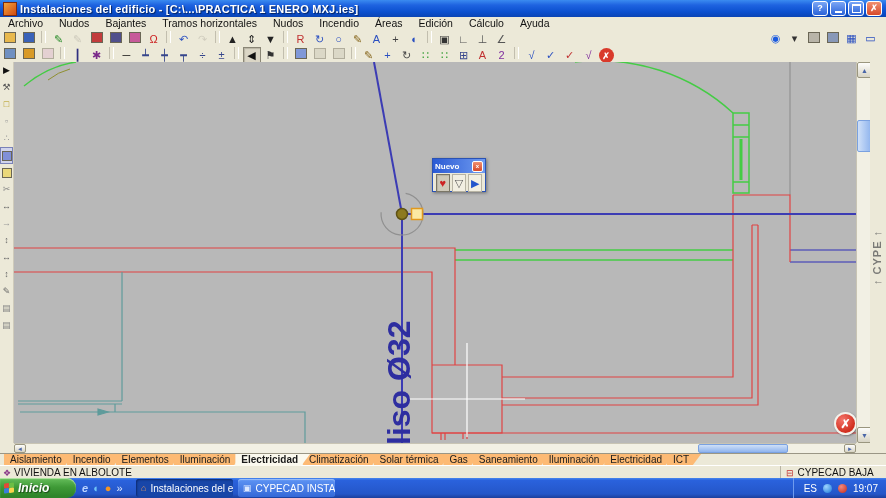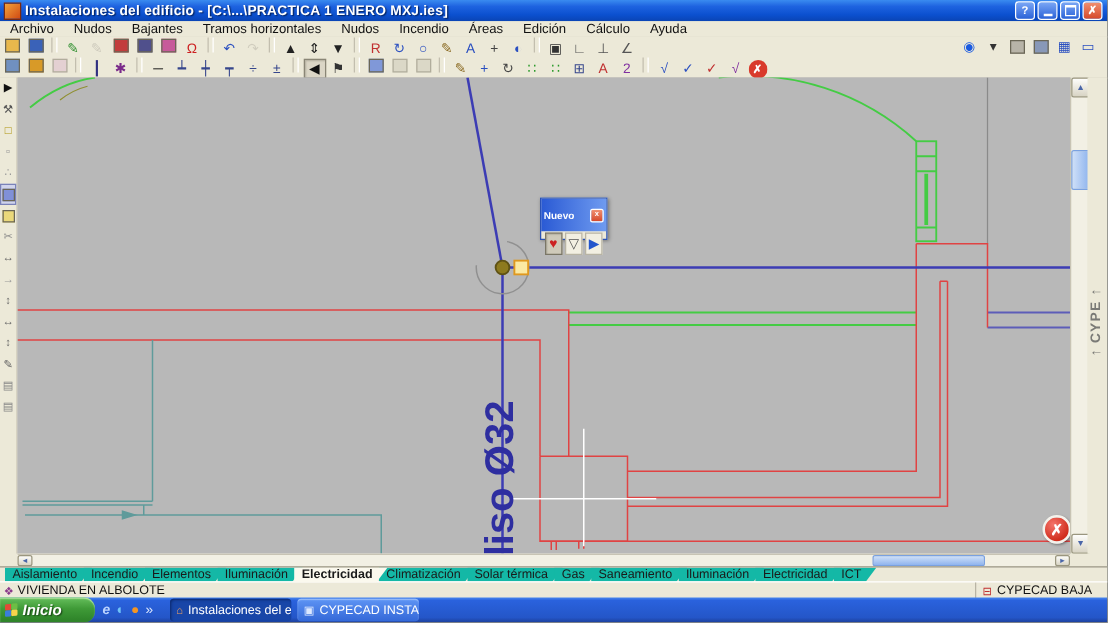--- a/index.html
+++ b/index.html
@@ -56,21 +56,21 @@
   
   .hscrollrow{position:absolute;left:0;top:443px;width:886px;height:10px;background:#ece9d8;}
   .htrack{position:absolute;left:14px;top:0;width:842px;height:10px;background:#f2f0e4;border-top:1px solid #c8c4b4;box-sizing:border-box;}
   .hbtn{position:absolute;top:0;width:12px;height:9px;background:linear-gradient(180deg,#fdfdfb,#d8d4c4);
     border:1px solid #9a967f;border-radius:2px;font-size:6px;color:#4a66a8;display:flex;align-items:center;justify-content:center;box-sizing:border-box;}
   .hthumb{position:absolute;left:684px;top:0;width:90px;height:9px;border:1px solid #7aa1e0;border-radius:2px;
     background:linear-gradient(180deg,#cfe0f8,#8fb4ee);box-sizing:border-box;}
   
   .tabsbar{position:absolute;left:0;top:453px;width:886px;height:12px;background:#ece9d8;
     border-top:1px solid #9a9685;display:flex;align-items:stretch;padding-left:4px;font-size:10px;}
-  .tab{position:relative;padding:0 12px 0 6px;line-height:11px;color:#1a1a1a;background:#14b8a6;
+  .tab{position:relative;padding:0 12px 0 6px;line-height:11px;color:#1a1a1a;background:#fdba74;
     clip-path:polygon(0 0,100% 0,calc(100% - 9px) 100%,0 100%);margin-right:-7px;border-top:none;}
   .tab.active{background:#fbf9ee;font-weight:bold;z-index:3;}
   
   .statusbar{position:absolute;left:0;top:465px;width:886px;height:13px;background:#ece9d8;
     border-top:1px solid #fff;font-size:10px;color:#111;display:flex;align-items:center;}
   .st-icon{margin:0 3px 0 3px;font-size:9px;color:#8a3a8a;}
   .st-right{position:absolute;left:780px;top:0;height:13px;display:flex;align-items:center;border-left:1px solid #b8b4a4;padding-left:5px;}
   .st-right .licon{font-size:9px;color:#c03030;margin-right:4px;}
   
   .taskbar{position:absolute;left:0;top:478px;width:886px;height:20px;
@@ -86,21 +86,21 @@
   .taskitem{position:absolute;top:1px;height:18px;border-radius:3px;color:#fff;font-size:10px;
     display:flex;align-items:center;padding:0 5px;white-space:nowrap;overflow:hidden;box-sizing:border-box;}
   .taskitem .ticon{font-size:9px;margin-right:4px;}
   .taskitem.pressed{background:#1846a8;box-shadow:inset 1px 1px 2px #0c2a70;}
   .taskitem.normal{background:linear-gradient(180deg,#5e94f4,#3468d8);box-shadow:inset 0 1px 1px #9cc0fa;}
   .tray{position:absolute;right:0;top:0;height:20px;display:flex;align-items:center;gap:6px;padding:0 8px 0 10px;
     border-left:1px solid #6f9bee;color:#fff;font-size:10px;}
   .traydot{width:9px;height:9px;border-radius:50%;display:inline-block;}
   
   .palette{position:absolute;left:432px;top:158px;width:52px;height:32px;border:1px solid #2a52b4;background:#ece9d8;box-shadow:1px 1px 3px rgba(0,0,0,.4);}
-  .pal-title{height:26px;background:linear-gradient(90deg,#2a5ad4,#6f9bf0);color:#fff;font-size:8px;font-weight:bold;
+  .pal-title{height:14px;background:linear-gradient(90deg,#2a5ad4,#6f9bf0);color:#fff;font-size:8px;font-weight:bold;
     display:flex;align-items:center;padding:0 2px;}
   .pal-close{margin-left:auto;width:9px;height:9px;background:linear-gradient(180deg,#f09070,#d6492b);
     border:1px solid #fff;border-radius:2px;color:#fff;font-size:6px;display:flex;align-items:center;justify-content:center;}
   .pal-body{display:flex;padding:1px 2px;gap:1px;}
   .pal-body .tbtn{width:14px;height:16px;border:1px solid #b8b4a4;background:#f2efe2;}
   .pal-body .tbtn.pressed{background:#cfcaba;border:1px solid #7a7666;}
   
   .cancelbtn{position:absolute;left:834px;top:412px;width:23px;height:23px;border-radius:50%;
     background:radial-gradient(circle at 35% 30%,#f4746a,#d12e1e 70%);border:2px solid #f4f2ec;box-sizing:border-box;
     color:#fff;font-size:12px;font-weight:bold;display:flex;align-items:center;justify-content:center;box-shadow:1px 1px 2px rgba(0,0,0,.35);}
@@ -338,15 +338,21 @@
       <span class="qlicon">»</span>
     </div>
     <div class="taskitem pressed" style="left:136px;width:97px;">
       <span class="ticon" style="color:#f0a060;">⌂</span>
       <span>Instalaciones del edifi...</span>
     </div>
     <div class="taskitem normal" style="left:238px;width:97px;">
       <span class="ticon" style="color:#dce8ff;">▣</span>
       <span>CYPECAD INSTALACI...</span>
     </div>
+    <div class="tray">
+      <span>ES</span>
+      <span class="traydot" style="background:radial-gradient(circle at 35% 30%,#9fd4ff,#1a78d8);"></span>
+      <span class="traydot" style="background:radial-gradient(circle at 35% 30%,#f08a80,#c42818);"></span>
+      <span>19:07</span>
+    </div>
   </div>
 
 </div>
 
 </body></html>

